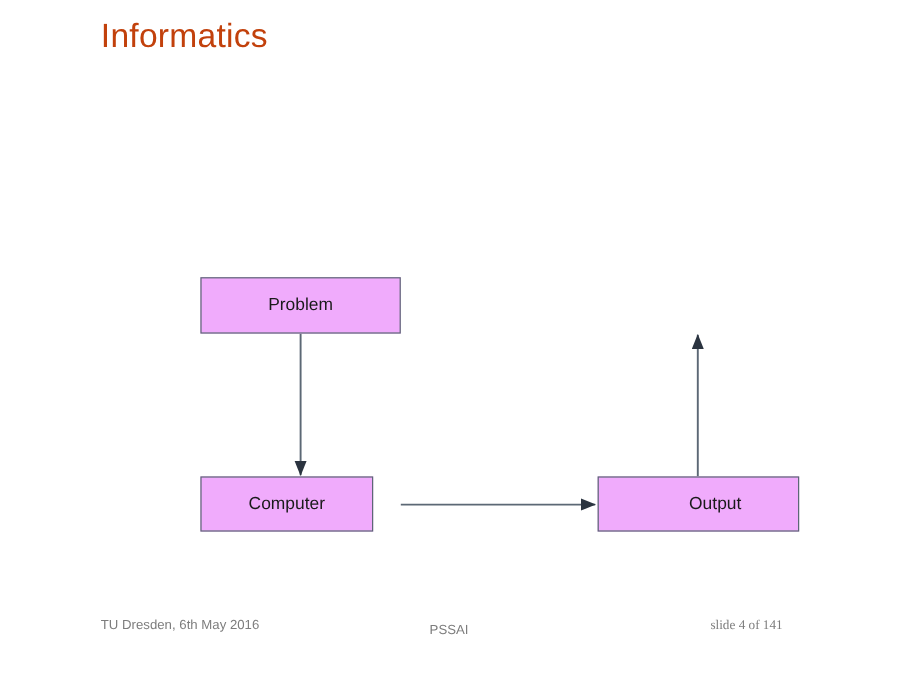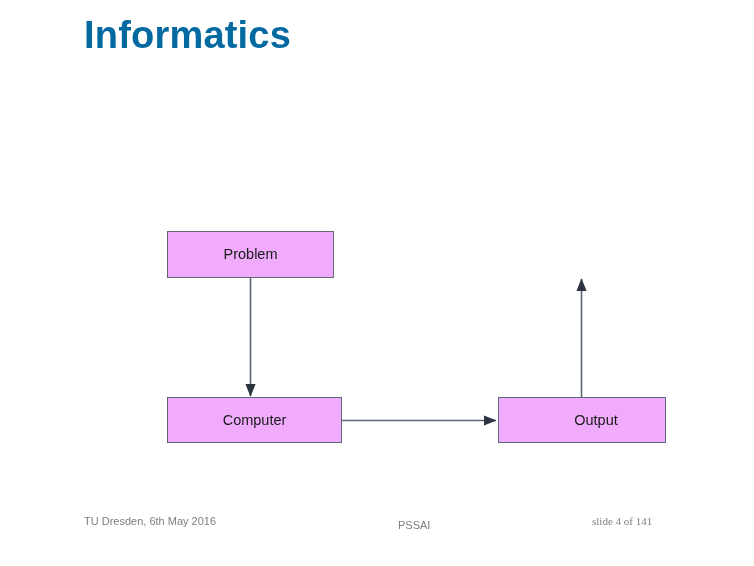--- a/index.html
+++ b/index.html
@@ -15,23 +15,23 @@
     position: relative;
     width: 754px;
     height: 566px;
     background: #ffffff;
     overflow: hidden;
   }
   #slide-title {
     position: absolute;
     left: 84px;
     top: 14px;
-    font-size: 38px;
-    font-weight: 700;
-    color: #0369a1;
+    font-size: 28px;
+    font-weight: 400;
+    color: #c2410c;
     letter-spacing: 0.2px;
     white-space: nowrap;
   }
   #diagram {
     position: absolute;
     left: 0;
     top: 0;
     width: 754px;
     height: 566px;
     pointer-events: none;
@@ -46,31 +46,31 @@
     justify-content: center;
   }
   .node-label {
     font-size: 14.5px;
     color: #1a1a1a;
     white-space: nowrap;
     line-height: 1;
   }
   #node-problem  { left: 167px; top: 231px; width: 167px; height: 47px; }
   #node-solution { left: 498px; top: 231px; width: 168px; height: 46px; }
-  #node-computer { left: 167px; top: 397px; width: 175px; height: 46px; }
+  #node-computer { left: 167px; top: 397px; width: 144px; height: 46px; }
   #node-output   { left: 498px; top: 397px; width: 168px; height: 46px; padding-left: 28px; }
 
   .footer-text {
     position: absolute;
     font-size: 11px;
     color: #7d7d7d;
     white-space: nowrap;
   }
   #footer-left   { left: 84px;  top: 515px; }
-  #footer-center { left: 358px; top: 519px; margin-left: 40px; }
+  #footer-center { left: 358px; top: 519px; }
   #footer-right  { left: 592px; top: 515px; font-family: Liberation Serif, serif; }
 </style>
 </head>
 <body>
 
 <div id="slide">
 
   <div id="slide-title">Informatics</div>
 
   <svg id="diagram" viewBox="0 0 754 566" width="754" height="566" aria-hidden="true">

